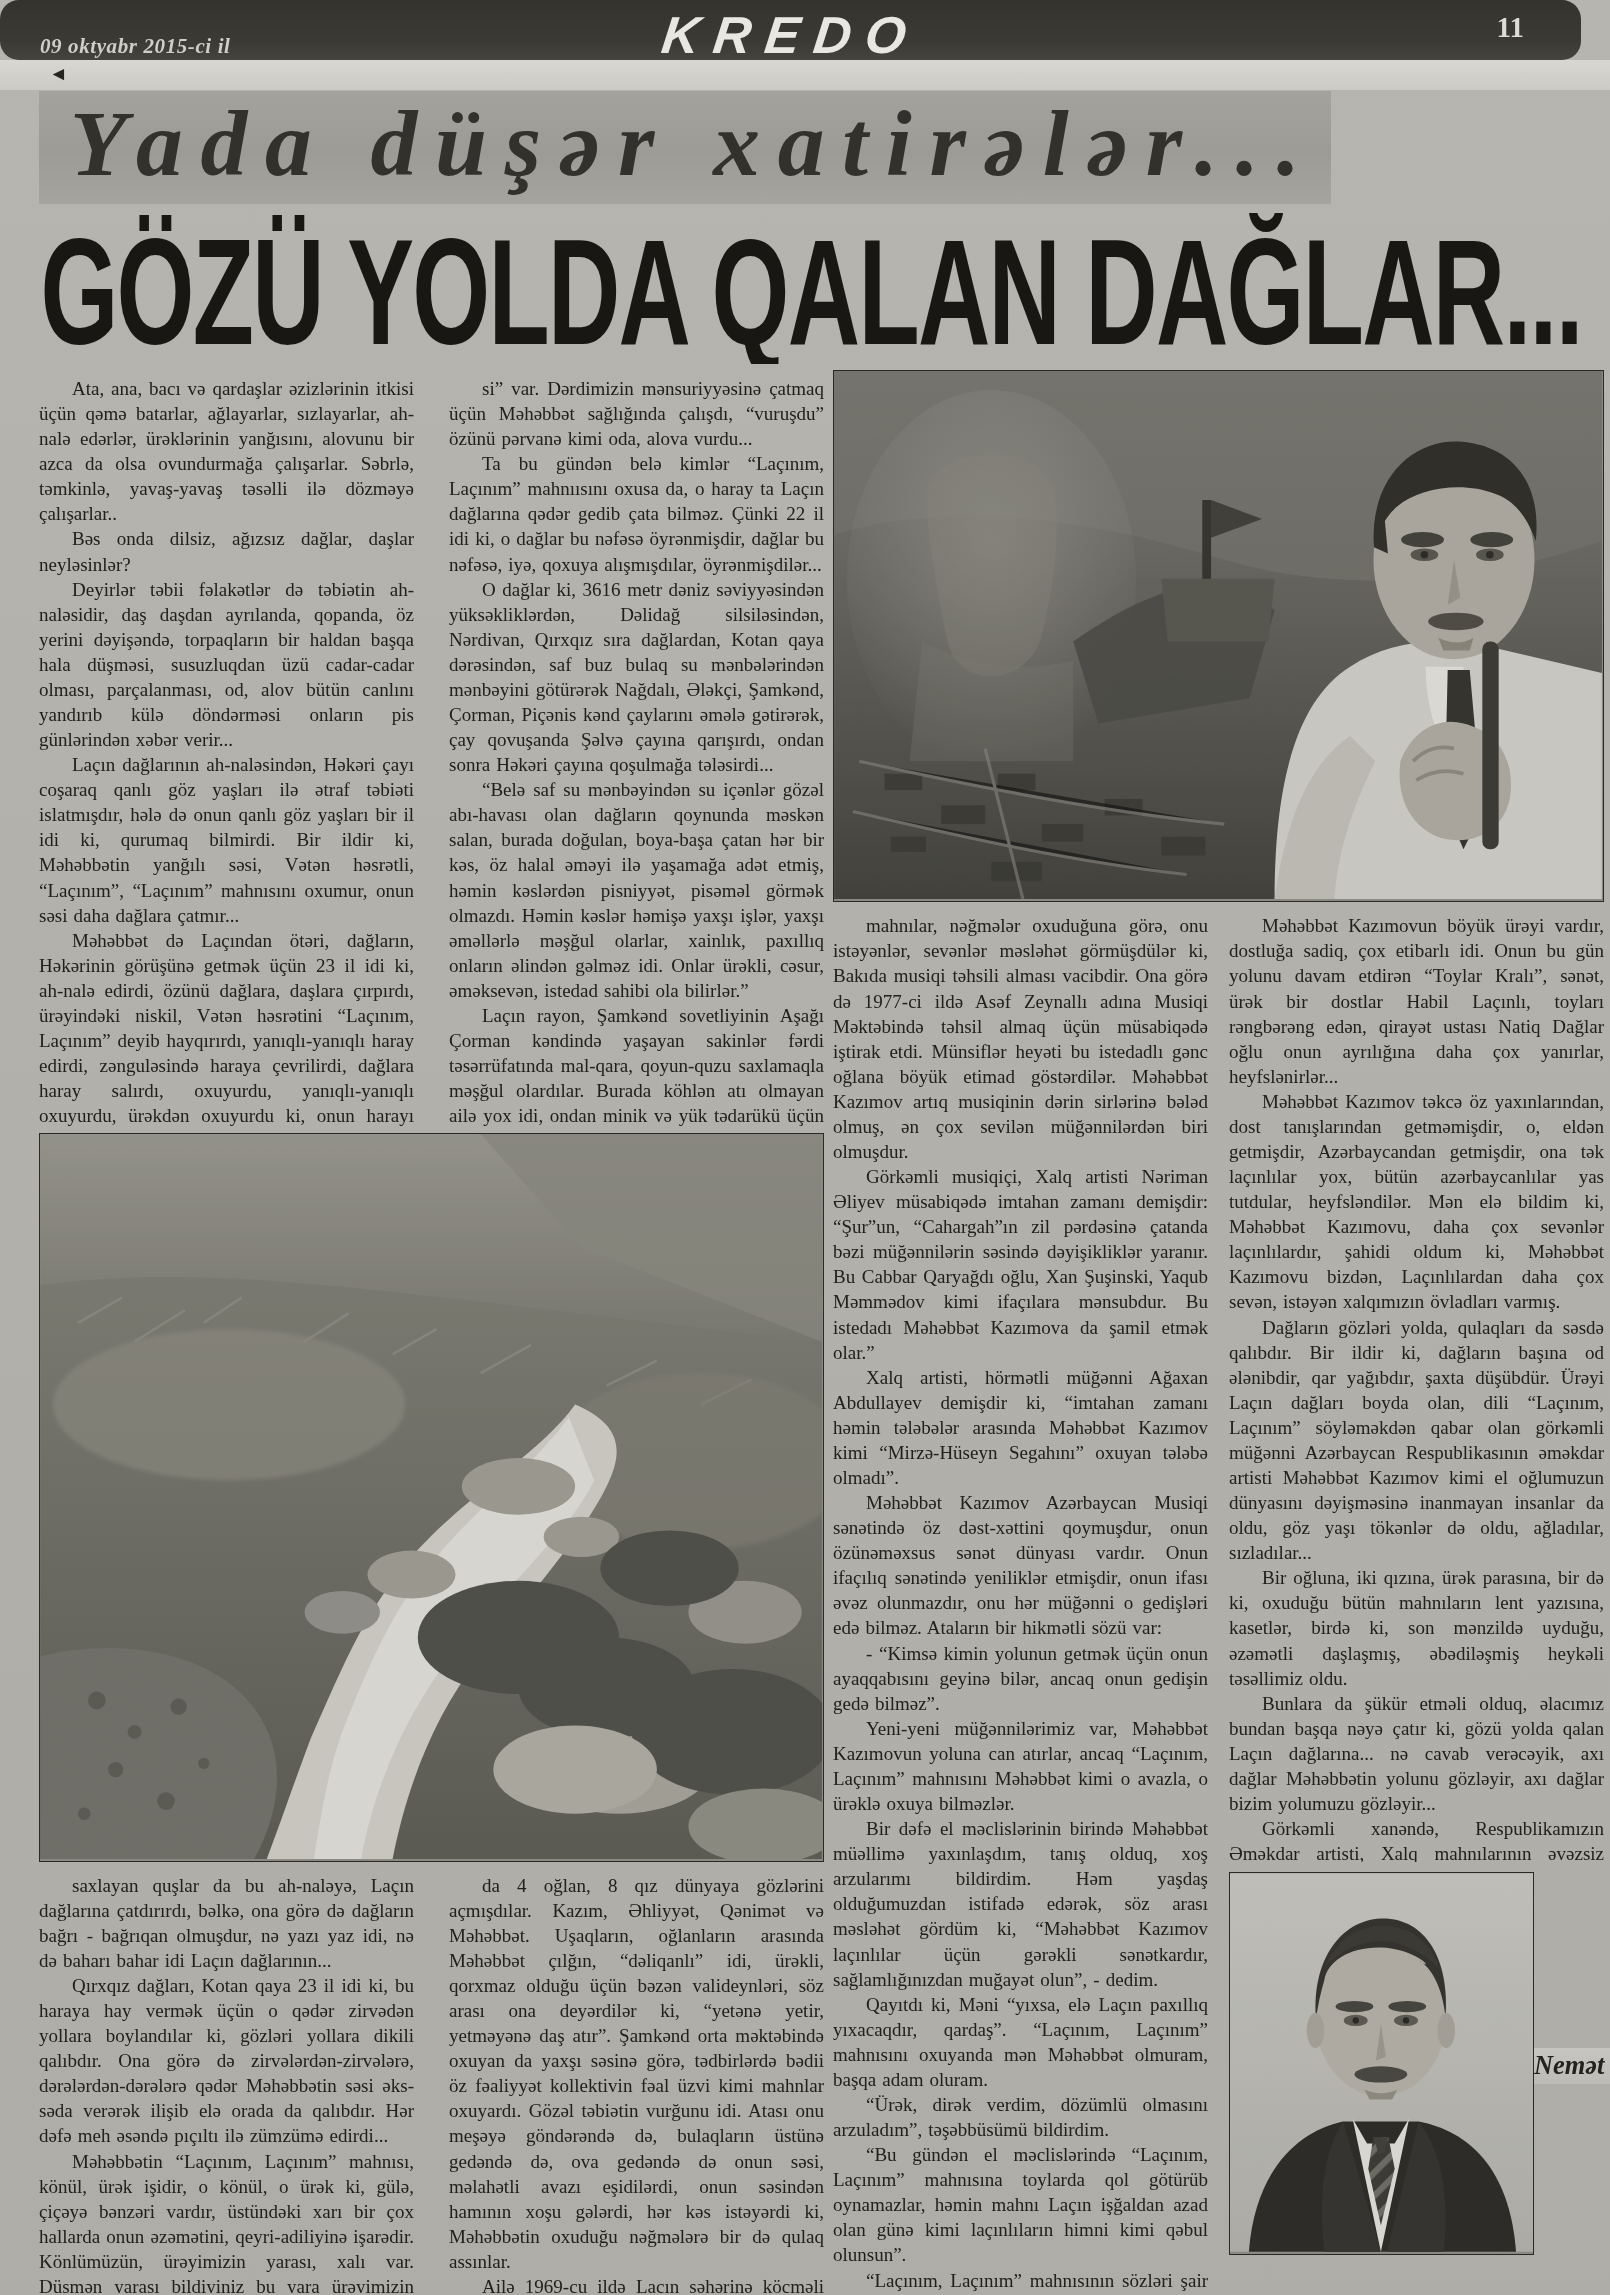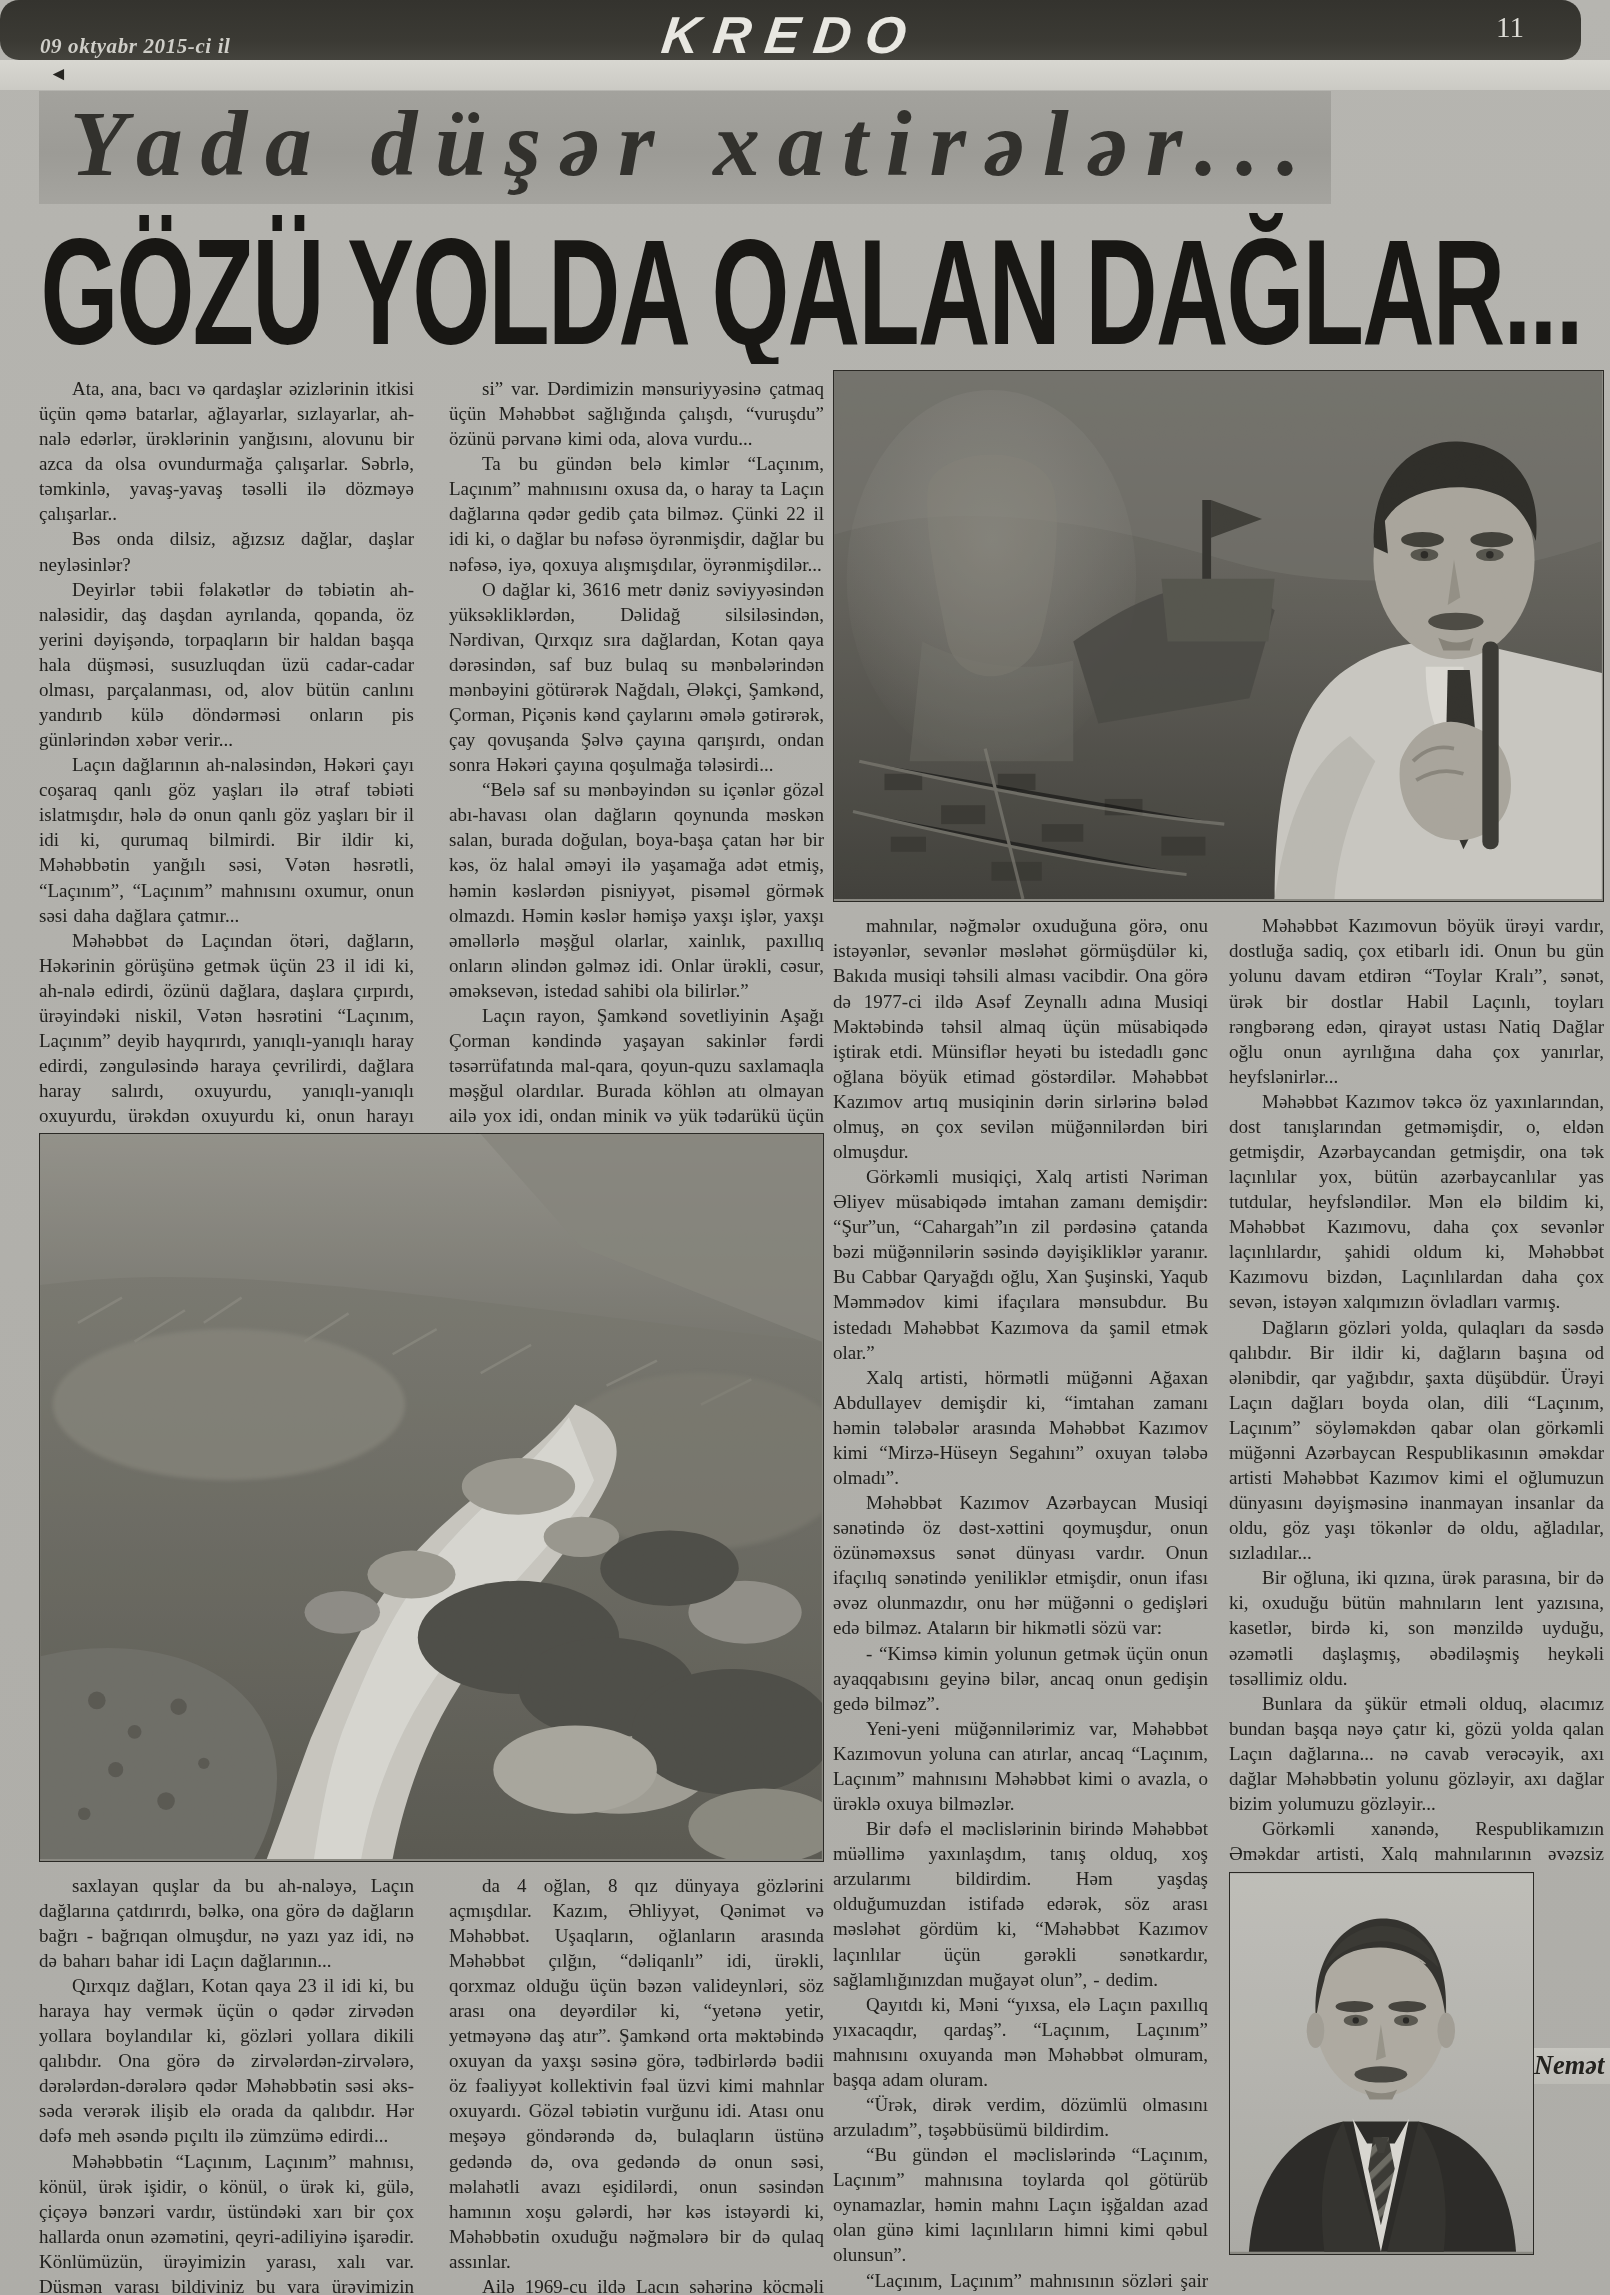--- a/index.html
+++ b/index.html
@@ -24,21 +24,21 @@
     font-style:italic;letter-spacing:0.6px;white-space:nowrap;
   }
   .logo{
     position:absolute;left:50%;top:5px;transform:translateX(-50%) skewX(-7deg);
     font-family:"Liberation Sans", sans-serif;
     font-weight:bold;font-style:italic;
     font-size:52px;letter-spacing:14px;color:#e8e7e1;white-space:nowrap;
   }
   .page-number{
     position:absolute;right:57px;top:11.3px;
-    font-size:29px;font-weight:normal;color:#dddcd6;margin-left:34px;
+    font-size:29px;font-weight:bold;color:#dddcd6;margin-left:34px;
   }
   .white-strip{
     position:absolute;left:0;top:60px;width:1611px;height:30px;
     background:linear-gradient(180deg,#d8d7d1,#cbcac4);
   }
   .section-marker{
     position:absolute;left:49px;top:63px;font-size:19px;color:#262521;
   }
   
   .kicker-band{

